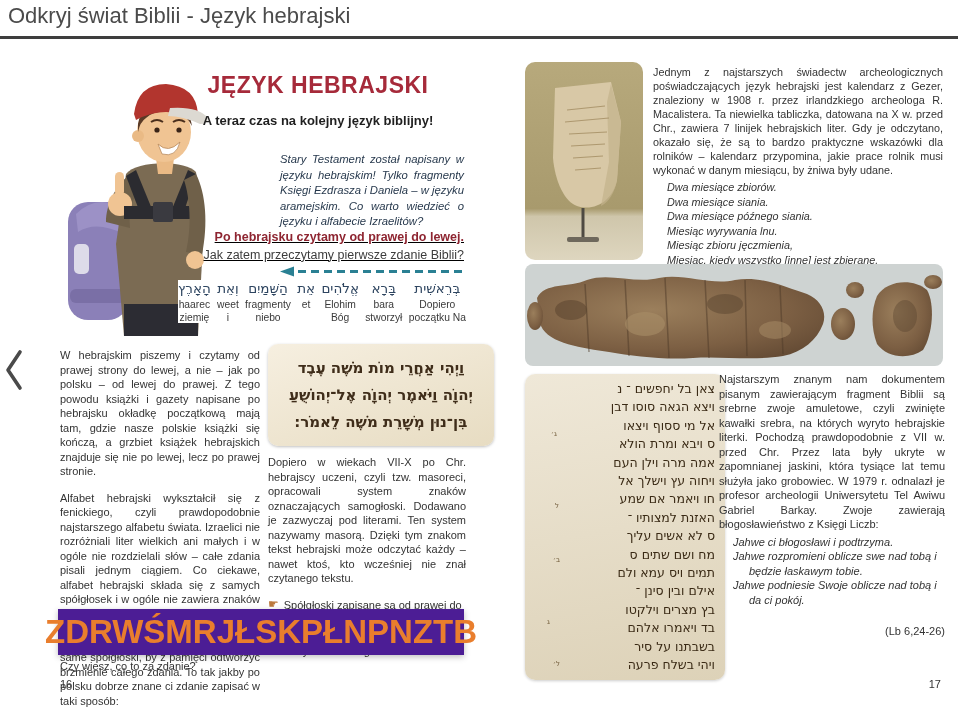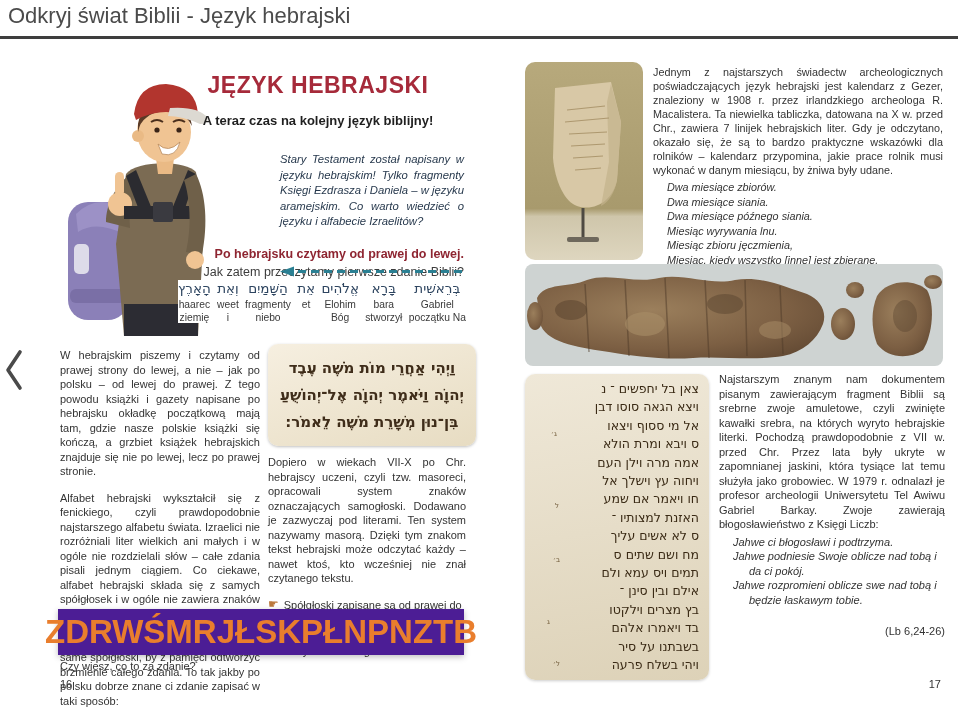--- a/index.html
+++ b/index.html
@@ -22,36 +22,36 @@
   .pn-left { left:2px; } .pn-right { right:4px; }
 
   
   .char { position:absolute; left:0; top:14px; width:150px; height:262px; }
   .lp-title { position:absolute; left:128px; top:12px; width:264px; margin:0; text-align:center;
               font-size:23px; font-weight:bold; color:#a62a3a; letter-spacing:.5px; }
   .lp-sub { position:absolute; left:128px; top:53px; width:264px; text-align:center;
             font-size:13px; font-weight:bold; color:#1f1f1f; }
   .lp-intro { position:absolute; left:222px; top:92px; width:184px; font-style:italic;
               font-size:11.3px; line-height:1.38; color:#27394d; text-align:justify; }
-  .lp-rule { position:absolute; left:90px; top:186px; width:316px; text-align:right;
-             font-size:12.5px; line-height:1.4; }
+  .lp-rule { position:absolute; left:90px; top:169px; width:316px; text-align:right;
+             font-size:12.5px; line-height:1.4;text-decoration:underline; }
   .rule-bold { font-weight:bold; color:#8e2531; }
   .rule-q { color:#3c3c3c; }
   .arrow { position:absolute; left:222px; top:206px; width:184px; height:11px; }
   .verse { position:absolute; left:120px; top:220px; width:288px; background:#fff;
            display:flex; justify-content:space-between; }
   .vcol { text-align:center; }
   .vheb { font-family:"DejaVu Sans",sans-serif; font-size:13.5px; color:#2e4560; white-space:nowrap; }
   .vtr  { font-size:10.3px; color:#3a3a3a; margin-top:3px; }
   .vpl  { font-size:10.3px; color:#3a3a3a; margin-top:2px; white-space:nowrap; }
 
   .col1 { position:absolute; left:2px; top:288px; width:200px; }
   .col2 { position:absolute; left:210px; top:284px; width:198px; }
   .bodyp { margin:0 0 12px 0; font-size:11px; line-height:1.32; text-align:justify; color:#333; }
-  .ms-card { width:208px; height:102px; border-radius:10px; margin-bottom:9px;
+  .ms-card { width:226px; height:102px; border-radius:10px; margin-bottom:9px;
              background:linear-gradient(160deg,#f6efe0,#e7dcc2);
              box-shadow:0 1px 3px rgba(0,0,0,.25);
              display:flex; align-items:center; justify-content:center; }
   .ms-text { font-family:"DejaVu Sans",sans-serif; font-size:15px; font-weight:bold; color:#3f2d1a;
              line-height:1.8; white-space:pre-line; text-align:center; direction:rtl; }
   .bullet { display:flex; font-size:11px; line-height:1.3; color:#333; margin-top:3px; }
   .bmark { color:#bc7a3e; margin-right:5px; font-size:12px; line-height:1.1; }
 
   .big-card { position:absolute; left:0; top:549px; width:406px; height:46px; background:#4c1d95;
               box-shadow:0 2px 6px rgba(0,0,0,.25);
@@ -59,21 +59,21 @@
   .big-text { font-size:33px; font-weight:bold; color:#e97e2d; white-space:nowrap; }
   .lp-q { position:absolute; left:2px; top:600px; font-size:11px; color:#333; }
 
   
   .gezer { position:absolute; left:2px; top:2px; width:118px; height:198px; }
   .rp-top { position:absolute; left:130px; top:5px; width:290px; }
   .rp-top .bodyp { font-size:10.8px; line-height:1.3; margin:0; }
   .cal-list { margin:3px 0 0 14px; font-style:italic; font-size:10.8px; line-height:1.34;
               color:#333; white-space:pre-line; }
   .scrollimg { position:absolute; left:2px; top:204px; width:418px; height:102px; }
-  .codex { position:absolute; left:2px; top:314px; width:184px; height:306px; border-radius:10px;
+  .codex { position:absolute; left:2px; top:314px; width:200px; height:306px; border-radius:10px;
            background:linear-gradient(170deg,#efe8d8,#ddd2b8); overflow:hidden;
            box-shadow:0 1px 3px rgba(0,0,0,.2); }
   .codex-text { position:absolute; right:10px; top:6px; width:130px;
                 font-family:"DejaVu Sans",sans-serif; font-size:12.5px; line-height:18.4px;
                 color:#3a2a15; white-space:pre-line; text-align:right; direction:rtl; }
   .codex-mark { position:absolute; font-family:"DejaVu Sans",sans-serif; font-size:7px; color:#6e5836; }
   .cm0{left:26px;top:56px;} .cm1{left:30px;top:128px;} .cm2{left:28px;top:182px;}
   .cm3{left:22px;top:244px;} .cm4{left:28px;top:286px;}
 
   .rp-col { position:absolute; left:196px; top:312px; width:226px; }
@@ -169,21 +169,21 @@
         <div class="vtr">Elohim</div>
         <div class="vpl">Bóg</div>
       </div>
       <div class="vcol">
         <div class="vheb">בָּרָא</div>
         <div class="vtr">bara</div>
         <div class="vpl">stworzył</div>
       </div>
       <div class="vcol">
         <div class="vheb">בְּרֵאשִׁית</div>
-        <div class="vtr">Gabriel</div>
+        <div class="vtr">Dopiero</div>
         <div class="vpl">początku Na</div>
       </div>
     </div>
 
     <div class="col1">
       <p class="bodyp">W hebrajskim piszemy i czytamy od prawej strony do lewej, a nie – jak po polsku – od lewej do prawej. Z tego powodu książki i gazety napisane po hebrajsku okładkę początkową mają tam, gdzie nasze polskie książki się kończą, a grzbiet książek hebrajskich znajduje się nie po lewej, lecz po prawej stronie.</p>
       <p class="bodyp">Alfabet hebrajski wykształcił się z fenickiego, czyli prawdopodobnie najstarszego alfabetu świata. Izraelici nie rozróżniali liter wielkich ani małych i w ogóle nie rozdzielali słów – całe zdania pisali jednym ciągiem. Co ciekawe, alfabet hebrajski składa się z samych spółgłosek i w ogóle nie zawiera znaków odpowiadających samogłoskom. Przez wiele wieków Izraelici tak dobrze znali Biblię, że wystarczyło im patrzeć na same spółgłoski, by z pamięci odtworzyć brzmienie całego zdania. To tak jakby po polsku dobrze znane ci zdanie zapisać w taki sposób:</p>
     </div>
 
     <div class="col2">
@@ -285,22 +285,22 @@
       <span class="codex-mark cm1">ל</span>
       <span class="codex-mark cm2">ב׳</span>
       <span class="codex-mark cm3">ג</span>
       <span class="codex-mark cm4">ל׳</span>
     </div>
 
     <div class="rp-col">
       <p class="bodyp">Najstarszym znanym nam dokumentem pisanym zawierającym fragment Biblii są srebrne zwoje amuletowe, czyli zwinięte kawałki srebra, na których wyryto hebrajskie literki. Pochodzą prawdopodobnie z VII w. przed Chr. Przez lata były ukryte w zapomnianej jaskini, która tysiące lat temu służyła jako grobowiec. W 1979 r. odnalazł je profesor archeologii Uniwersytetu Tel Awiwu Gabriel Barkay. Zwoje zawierają błogosławieństwo z Księgi Liczb:</p>
       <div class="bless">
         <div>Jahwe ci błogosławi i podtrzyma.</div>
+        <div>Jahwe rozpromieni oblicze swe nad tobą i będzie łaskawym tobie.</div>
         <div>Jahwe podniesie Swoje oblicze nad tobą i da ci pokój.</div>
-        <div>Jahwe rozpromieni oblicze swe nad tobą i będzie łaskawym tobie.</div>
       </div>
       <div class="bless-ref">(Lb 6,24-26)</div>
     </div>
 
     <div class="pn pn-right">17</div>
   </div>
 
 </div>
 
 </body></html>

